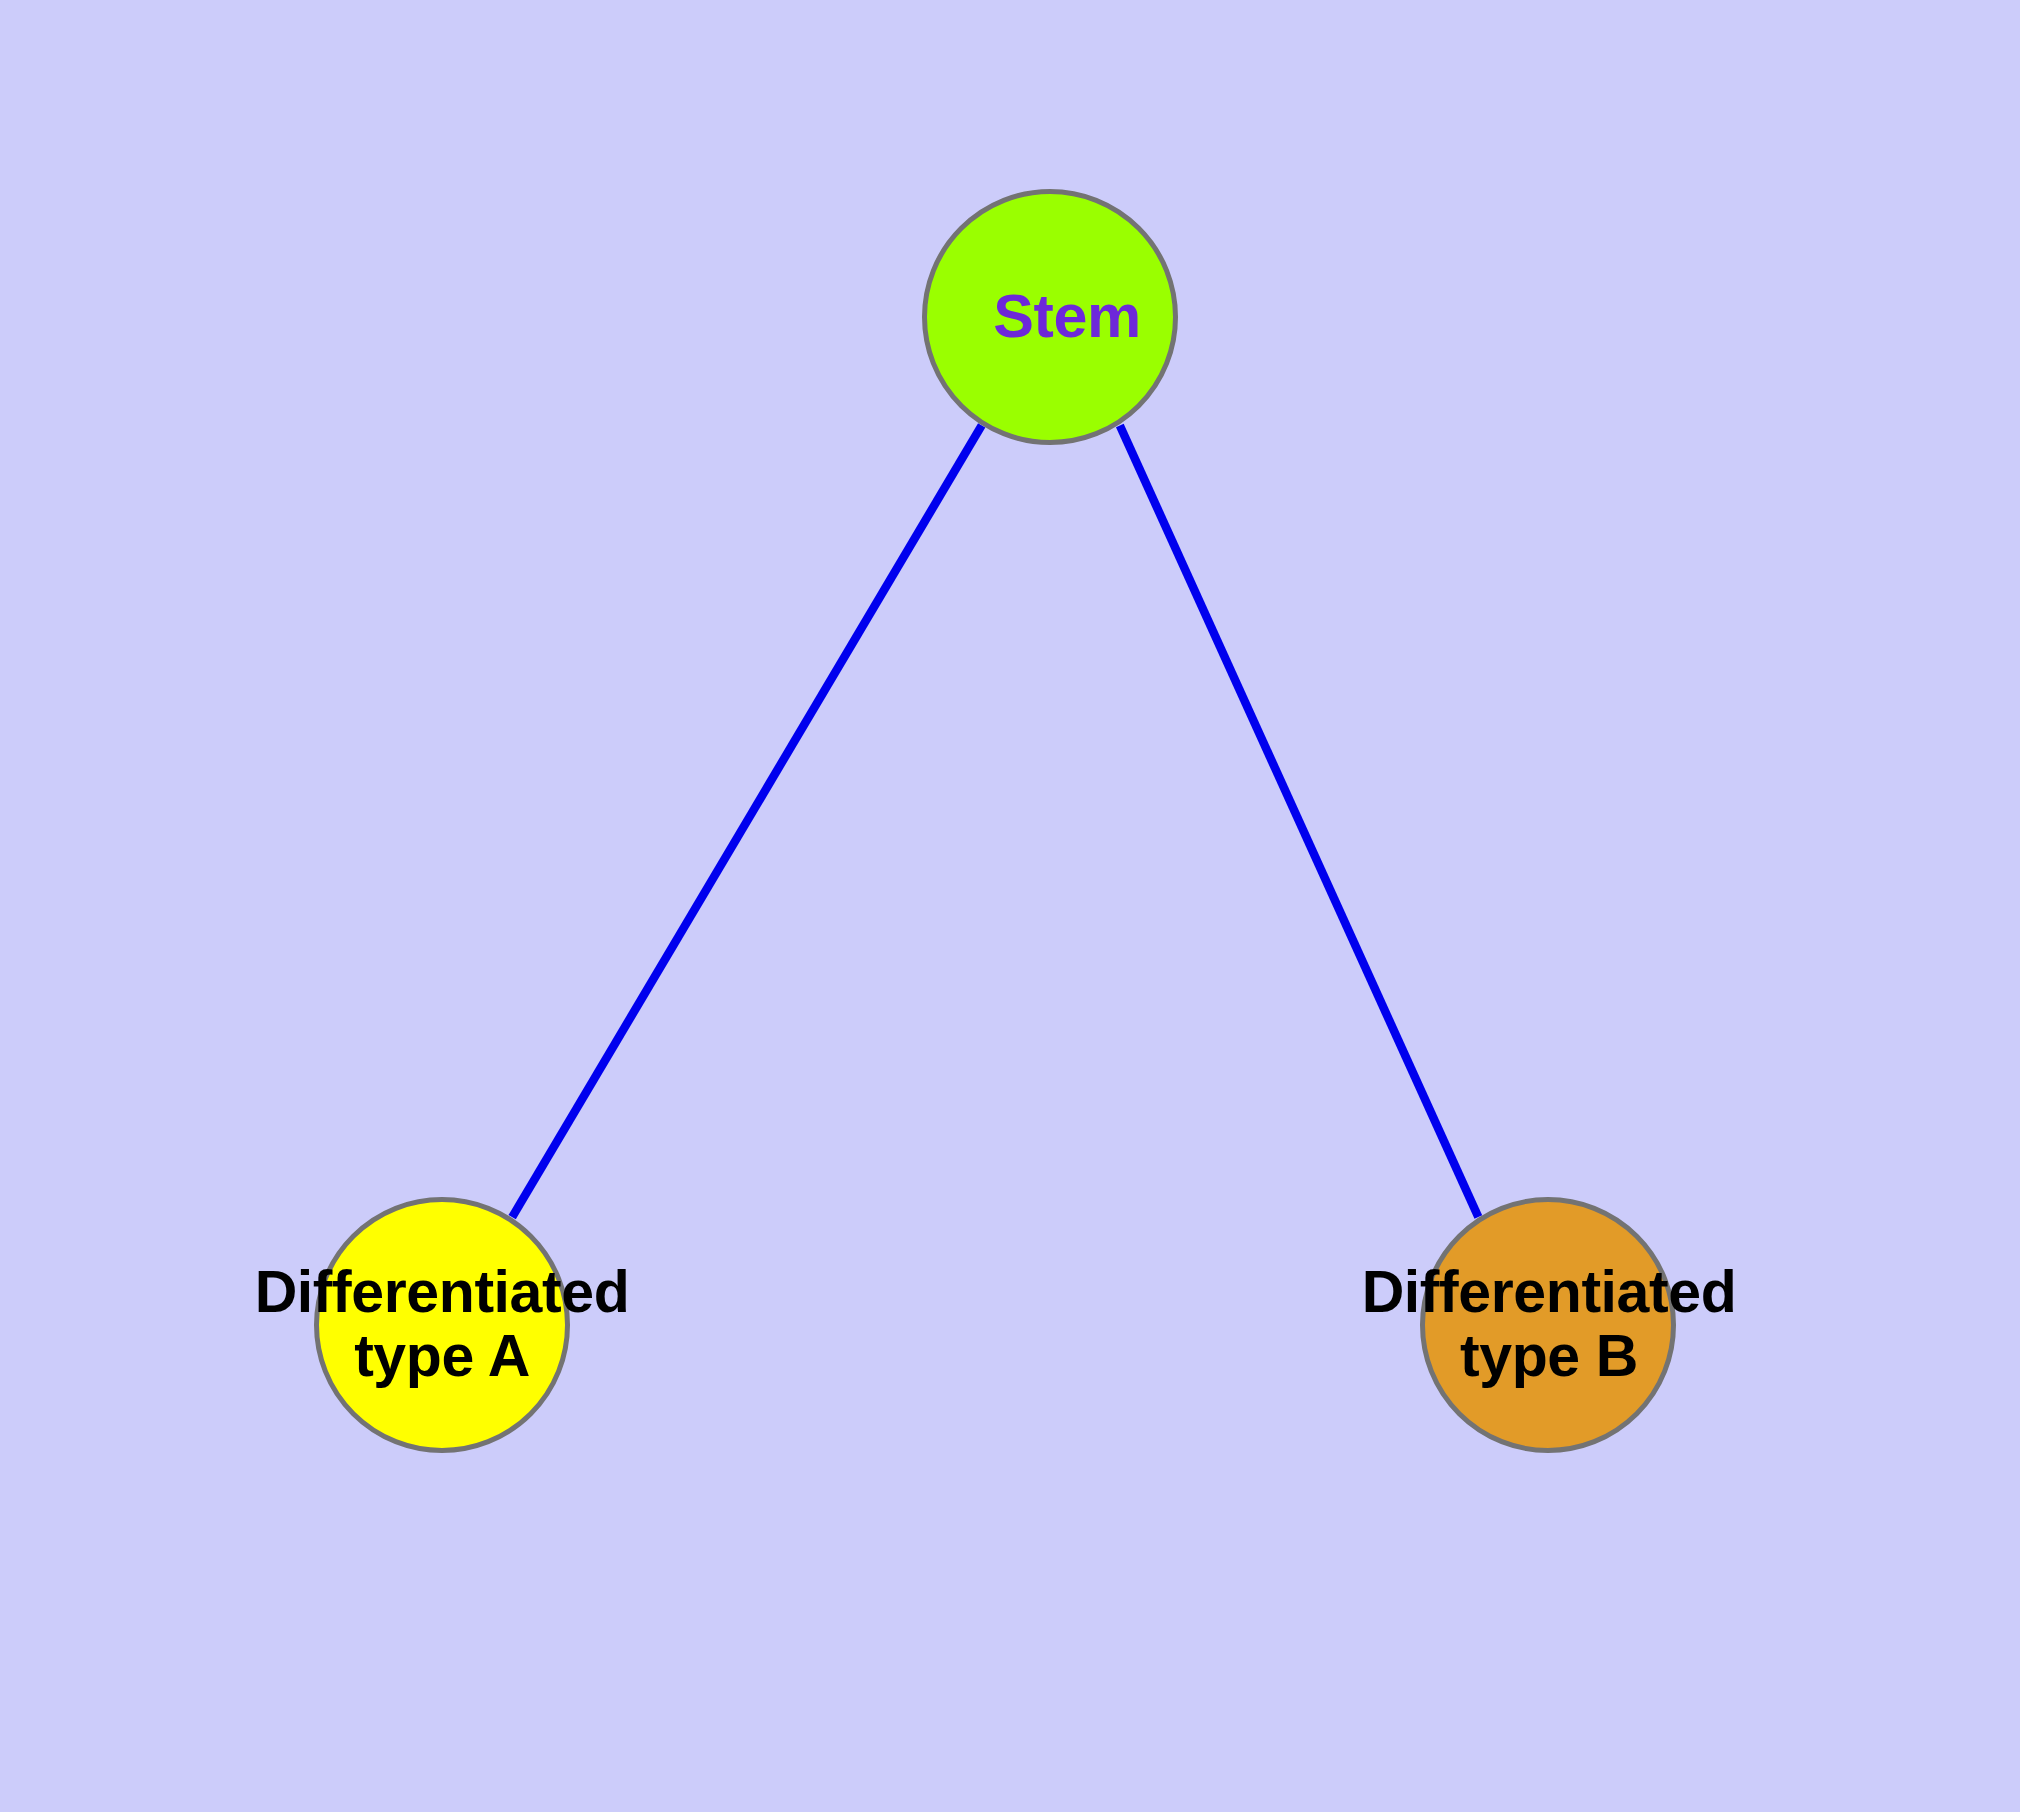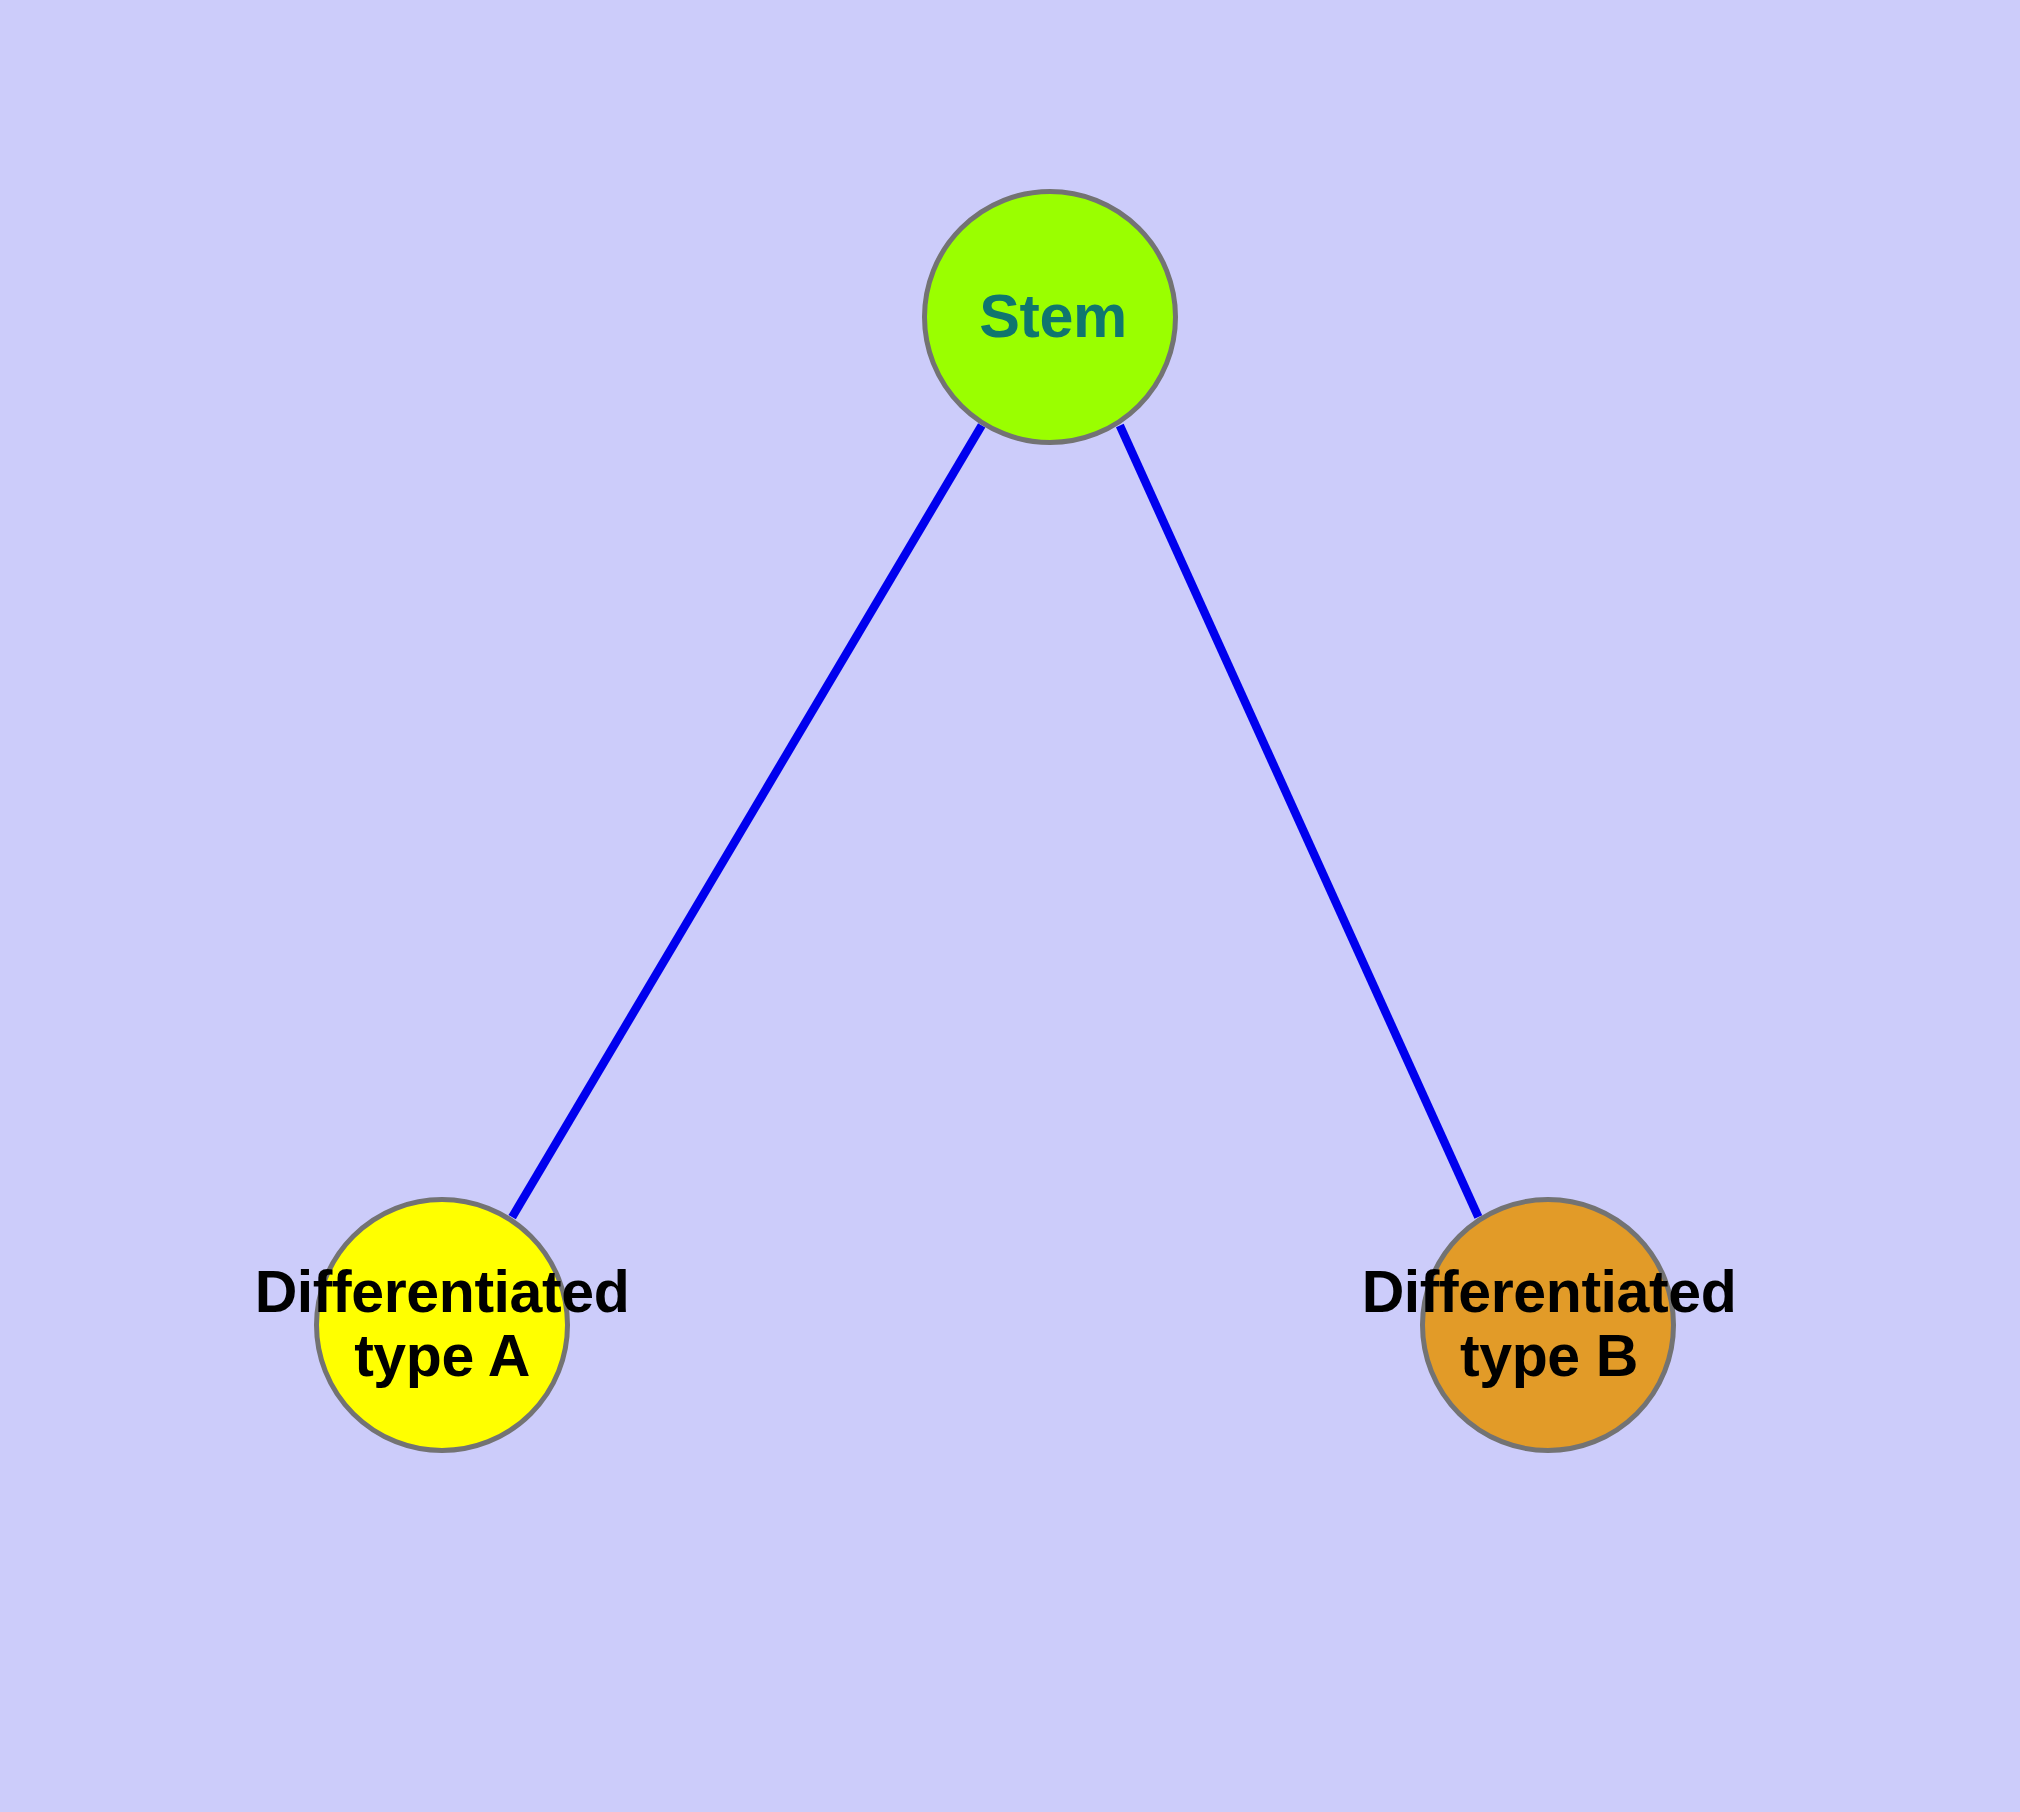--- a/index.html
+++ b/index.html
@@ -49,21 +49,21 @@
 
 <div id="canvas">
 
   <svg id="edge-layer" viewBox="0 0 2384 2138" width="2021" height="1812" xmlns="http://www.w3.org/2000/svg">
       <line x1="1158" y1="502" x2="604" y2="1436" stroke="#0000ee" stroke-width="10" stroke-linecap="butt"></line>
       <line x1="1321" y1="502" x2="1744" y2="1436" stroke="#0000ee" stroke-width="10" stroke-linecap="butt"></line>
     </svg>
 
   <div id="node-layer">
       <div class="node" style="left: 922px; top: 189px; width: 256px; height: 256px; background: rgb(154, 255, 0); border-color: rgb(115, 115, 115);"></div>
-      <div class="node-label" style="font-size: 61px; color: #0f766e; left: 290px; width: 1526px; top: 284px;">
+      <div class="node-label" style="font-size: 61px; color: #6d28d9; left: 304px; width: 1526px; top: 284px;">
         <span class="label-line">Stem</span>
       </div>
       <div class="node" style="left: 314px; top: 1197px; width: 256px; height: 256px; background: rgb(255, 255, 0); border-color: rgb(115, 115, 115);"></div>
       <div class="node-label" style="font-size: 59px; color: rgb(0, 0, 0); left: -321px; width: 1526px; top: 1261px;">
         <span class="label-line">Differentiated</span>
         <span class="label-line">type A</span>
       </div>
       <div class="node" style="left: 1420px; top: 1197px; width: 256px; height: 256px; background: rgb(226, 155, 40); border-color: rgb(115, 115, 115);"></div>
       <div class="node-label" style="font-size: 59px; color: rgb(0, 0, 0); left: 786px; width: 1526px; top: 1261px;">
         <span class="label-line">Differentiated</span>

